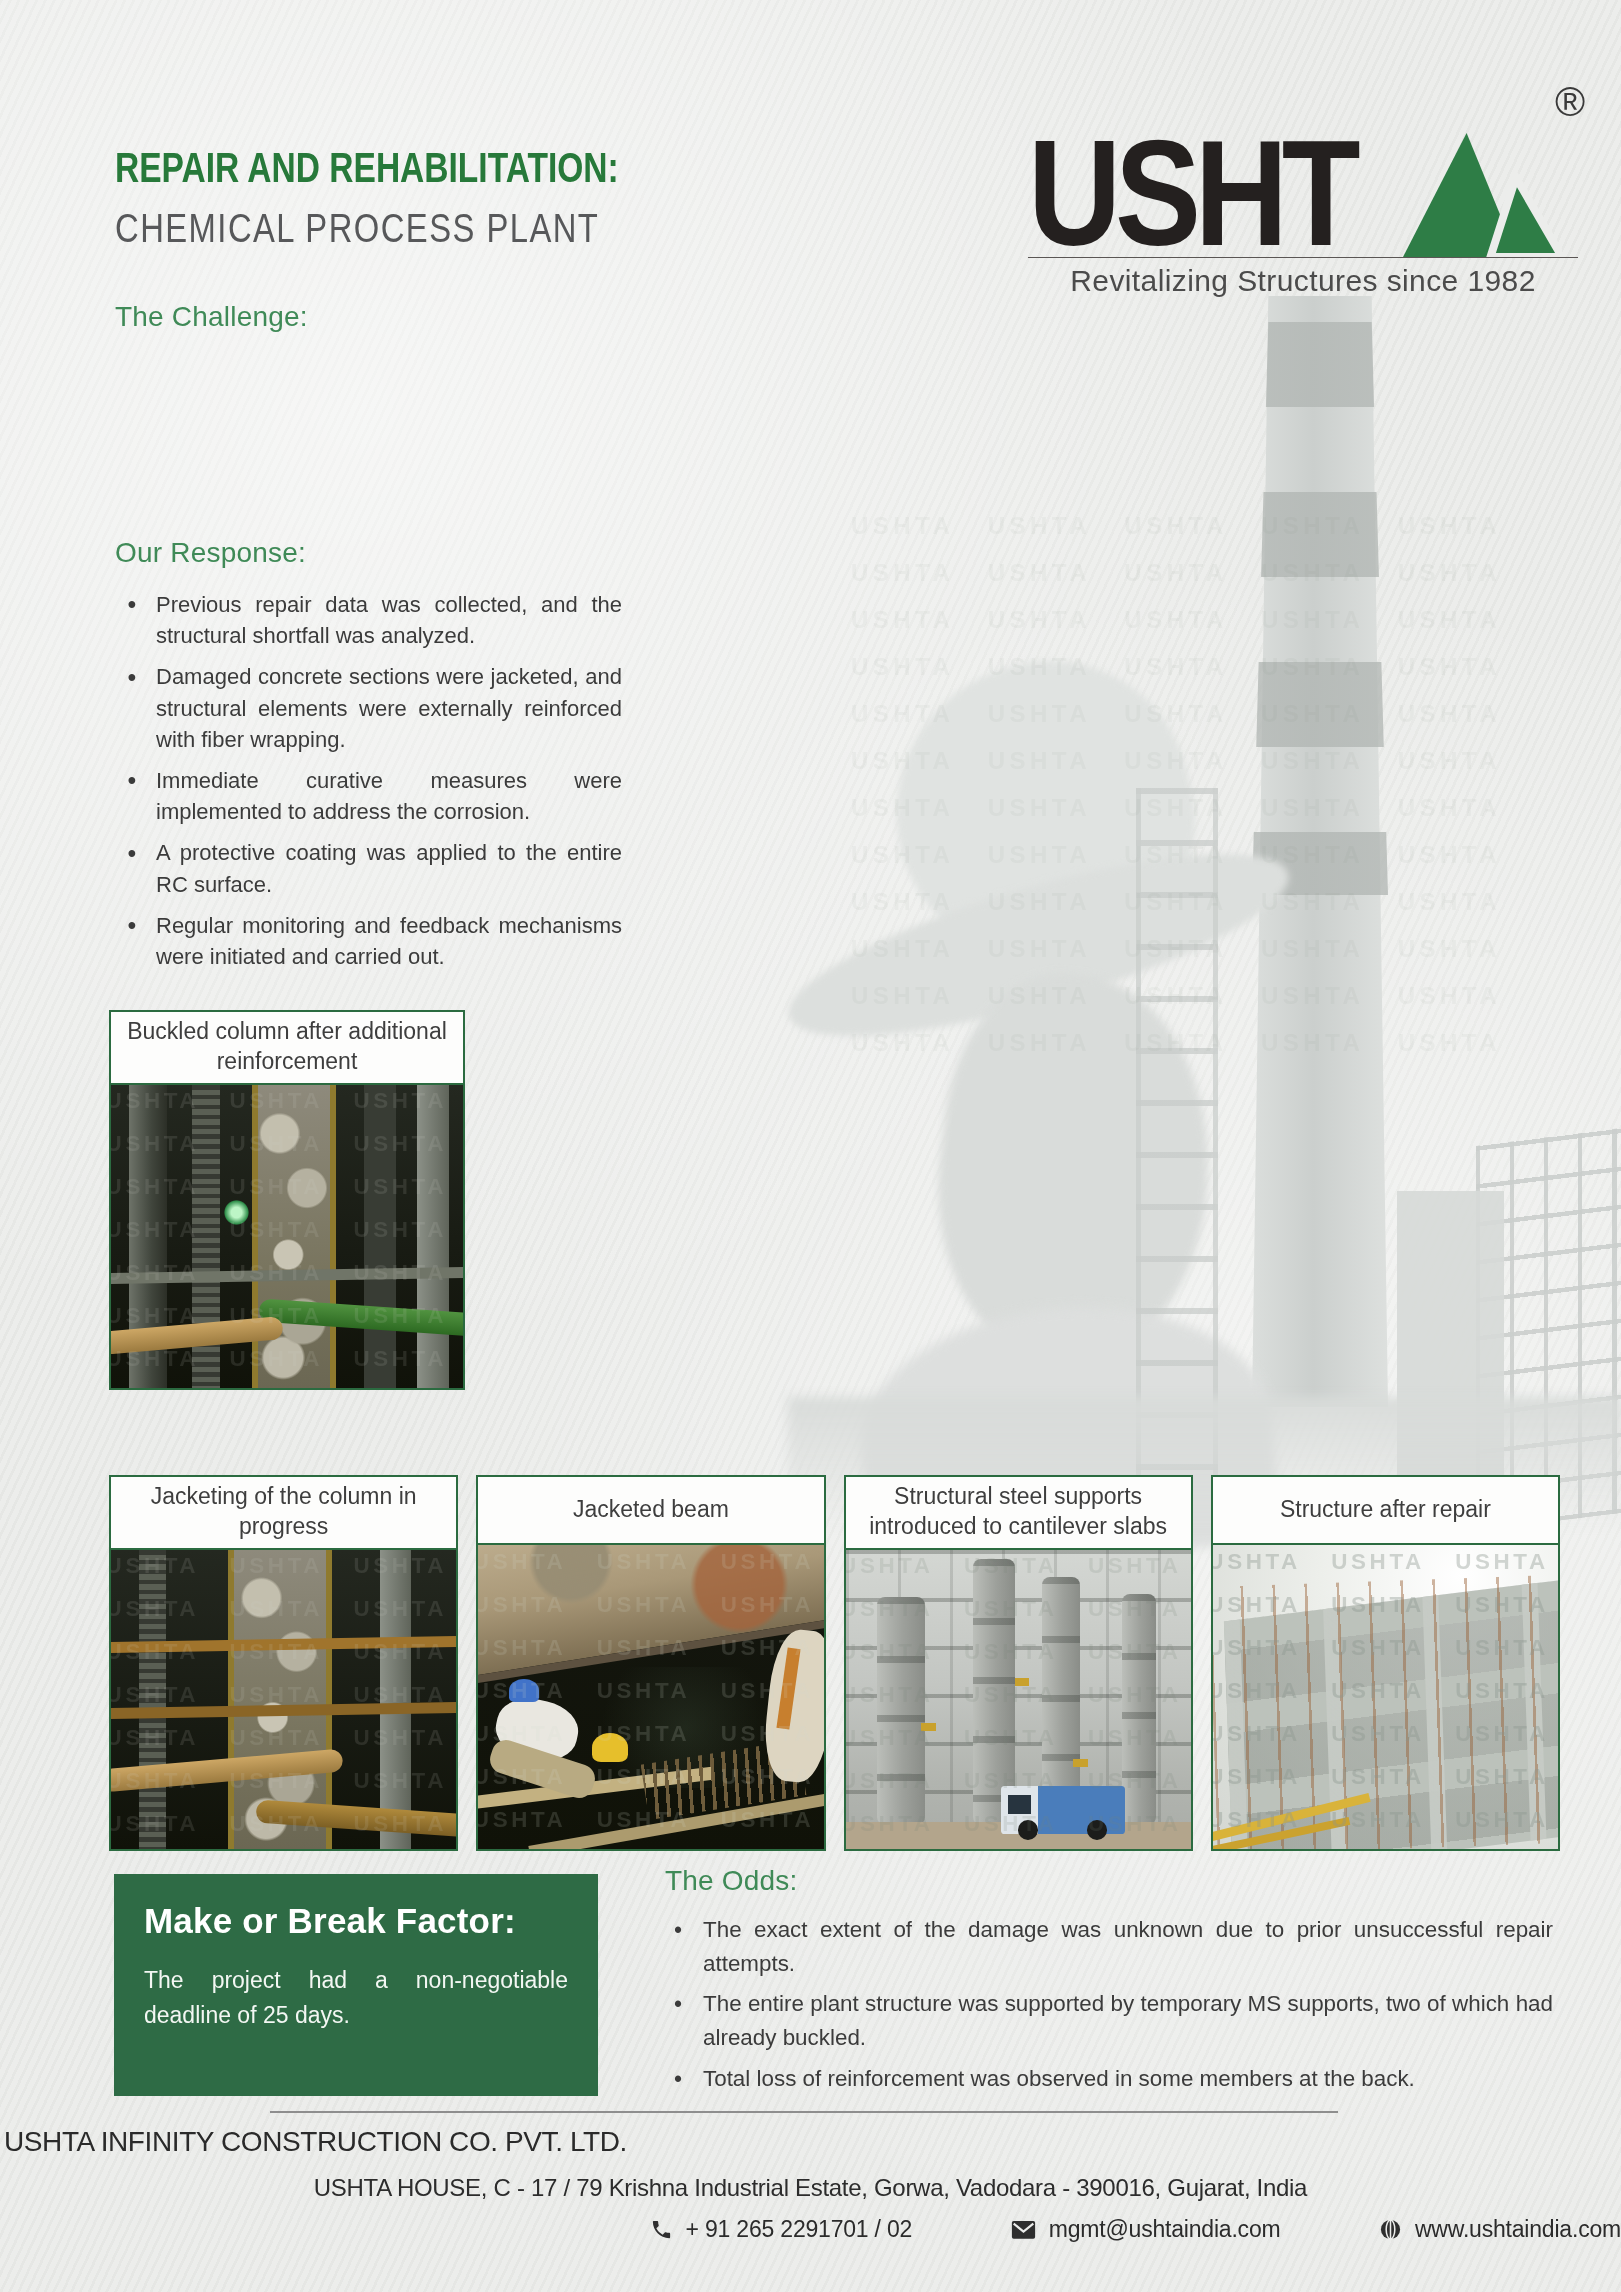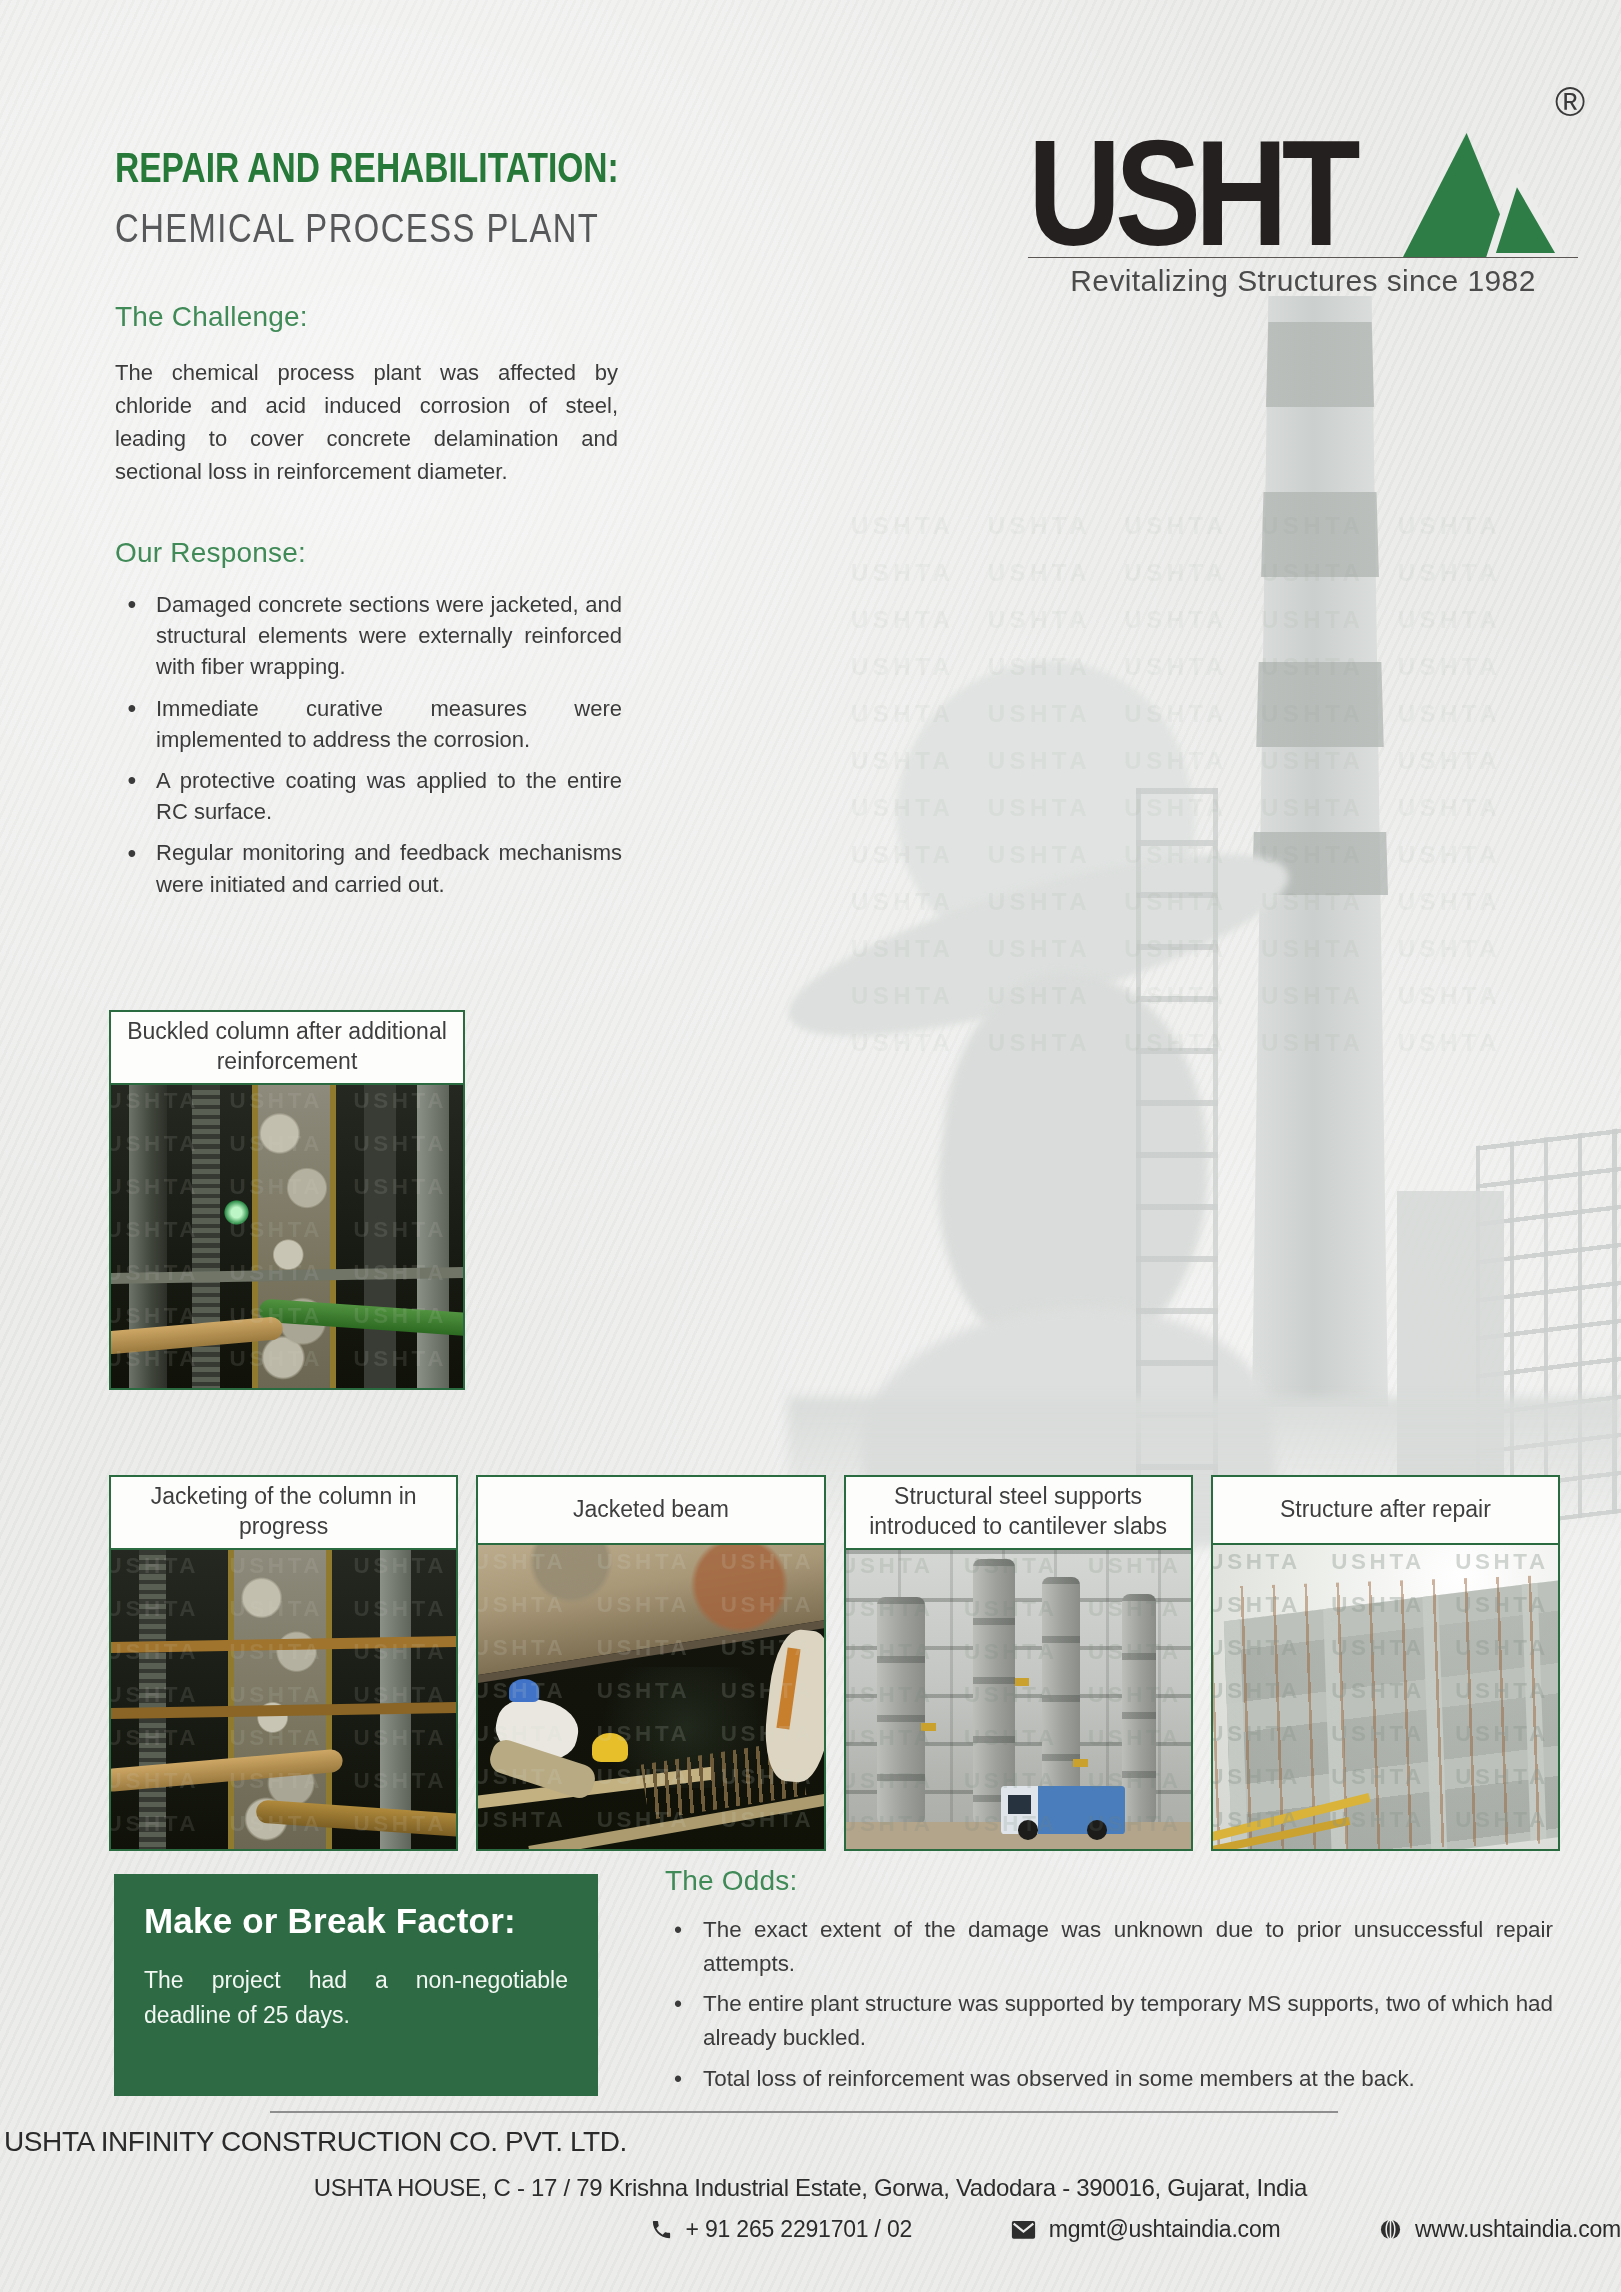--- a/index.html
+++ b/index.html
@@ -229,24 +229,24 @@
       <svg class="logo-mark" viewBox="0 0 100 78" preserveAspectRatio="none">
         <polygon points="40,0 72,78 0,78" fill="#2e7d46"></polygon>
         <polygon points="71,28 100,78 55,78" fill="#2e7d46" stroke="#ecedeb" stroke-width="5"></polygon>
       </svg>
       <span class="logo-reg">®</span>
     </div>
     <div class="logo-tagline">Revitalizing Structures since 1982</div>
   </div>
 
   <div class="layer sec-heading challenge-h">The Challenge:</div>
-  <div class="layer challenge-p">The chemical process plant was affected by chloride and acid induced corrosion of steel, leading to cover concrete delamination and sectional loss in reinforcement diameter.</div>
 
   <div class="layer sec-heading response-h">Our Response:</div>
   <ul class="layer bullet-list response-list">
+    <li>Previous repair data was collected, and the structural shortfall was analyzed.</li>
     <li>Damaged concrete sections were jacketed, and structural elements were externally reinforced with fiber wrapping.</li>
     <li>Immediate curative measures were implemented to address the corrosion.</li>
     <li>A protective coating was applied to the entire RC surface.</li>
     <li>Regular monitoring and feedback mechanisms were initiated and carried out.</li>
   </ul>
 
   <figure class="layer figure figure-featured">
     <figcaption class="fig-caption">Buckled column after additional reinforcement</figcaption>
     <div class="fig-photo photo-1">
       <div class="ph p1-pa"></div>

